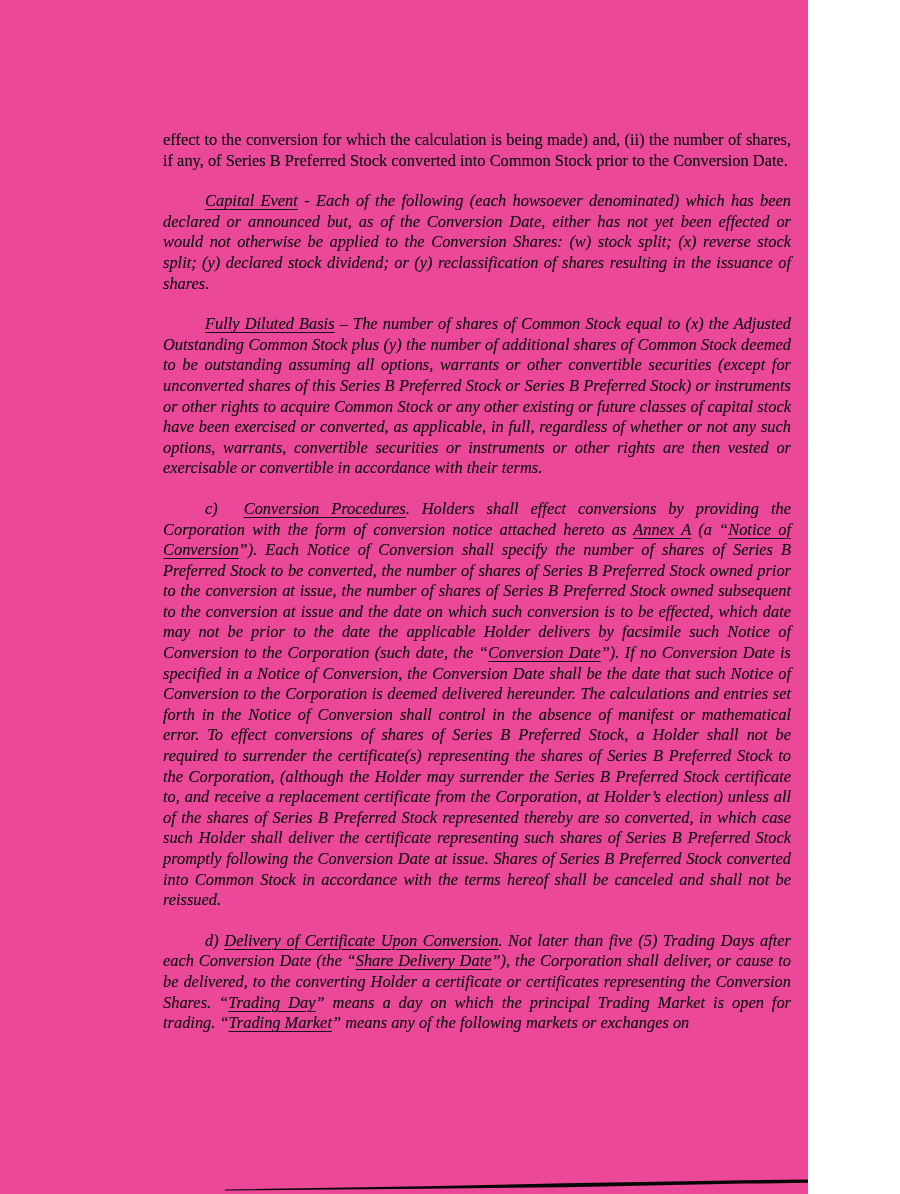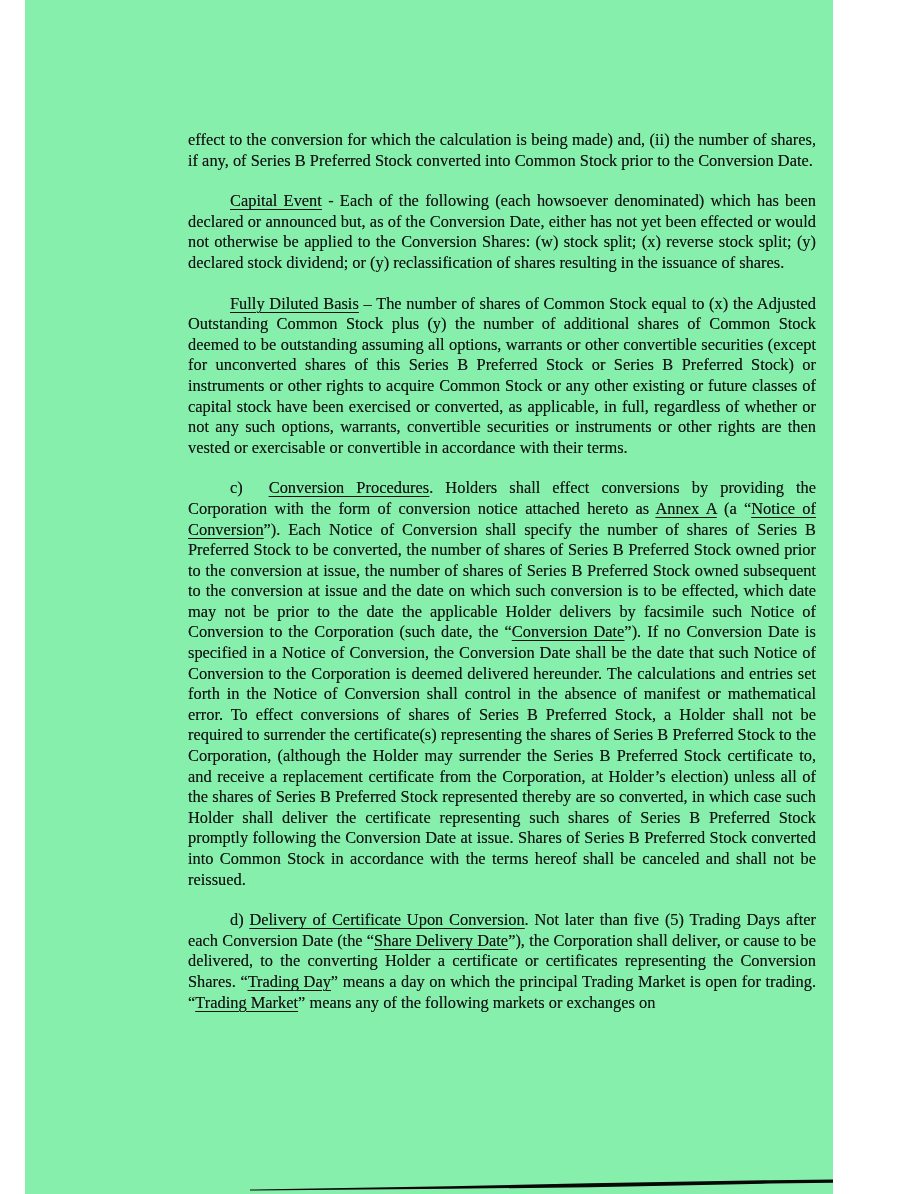--- a/index.html
+++ b/index.html
@@ -4,41 +4,41 @@
 <style>
   html, body {
     margin: 0;
     padding: 0;
     background: #ffffff;
   }
   .page {
     position: relative;
     width: 808px;
     height: 1194px;
-    background: #86efac;
+    background: #ec4899;
     overflow: hidden;
     font-family: "Liberation Serif", "DejaVu Serif", serif;
-    margin-left: 25px;
   }
   .doc-body {
     position: absolute;
     left: 163px;
     top: 130px;
     width: 628px;
     color: #151515;
     font-size: 16.4px;
     line-height: 20.6px;
     text-align: justify;
     text-shadow: 0 0 0.4px rgba(10,10,10,0.55);
   }
   .para {
     margin: 0;
   }
   .para + .para {
     margin-top: 20px;
+    font-style: italic;
   }
   .para.indent {
     text-indent: 42px;
   }
   .u {
     text-decoration: underline;
     text-decoration-thickness: 1.4px;
     text-underline-offset: 2.5px;
   }
   .gap {

